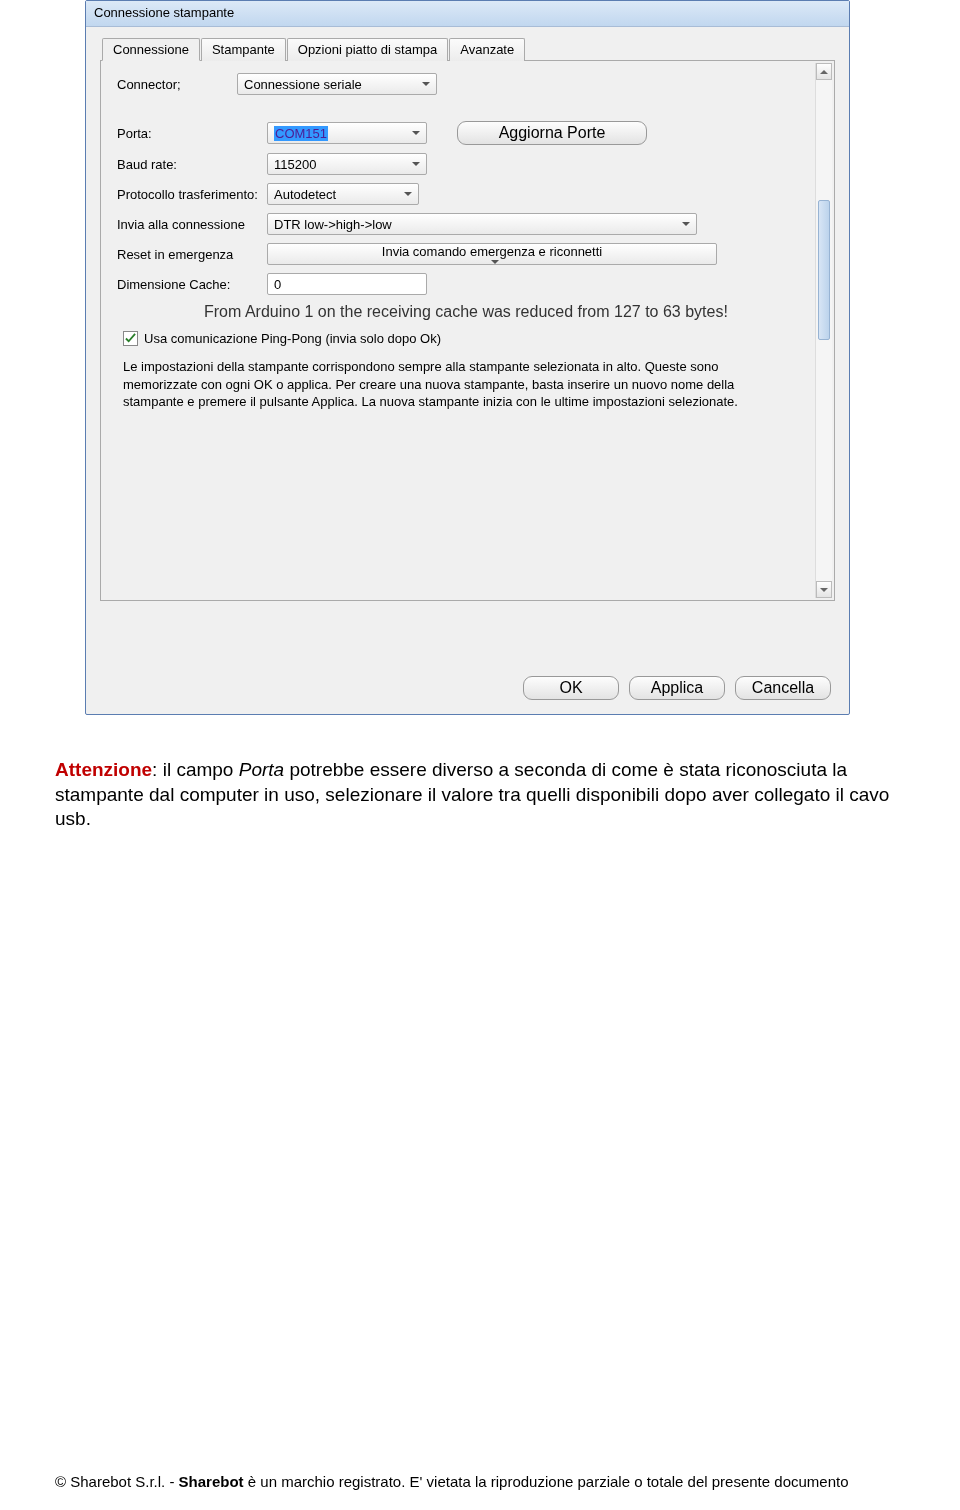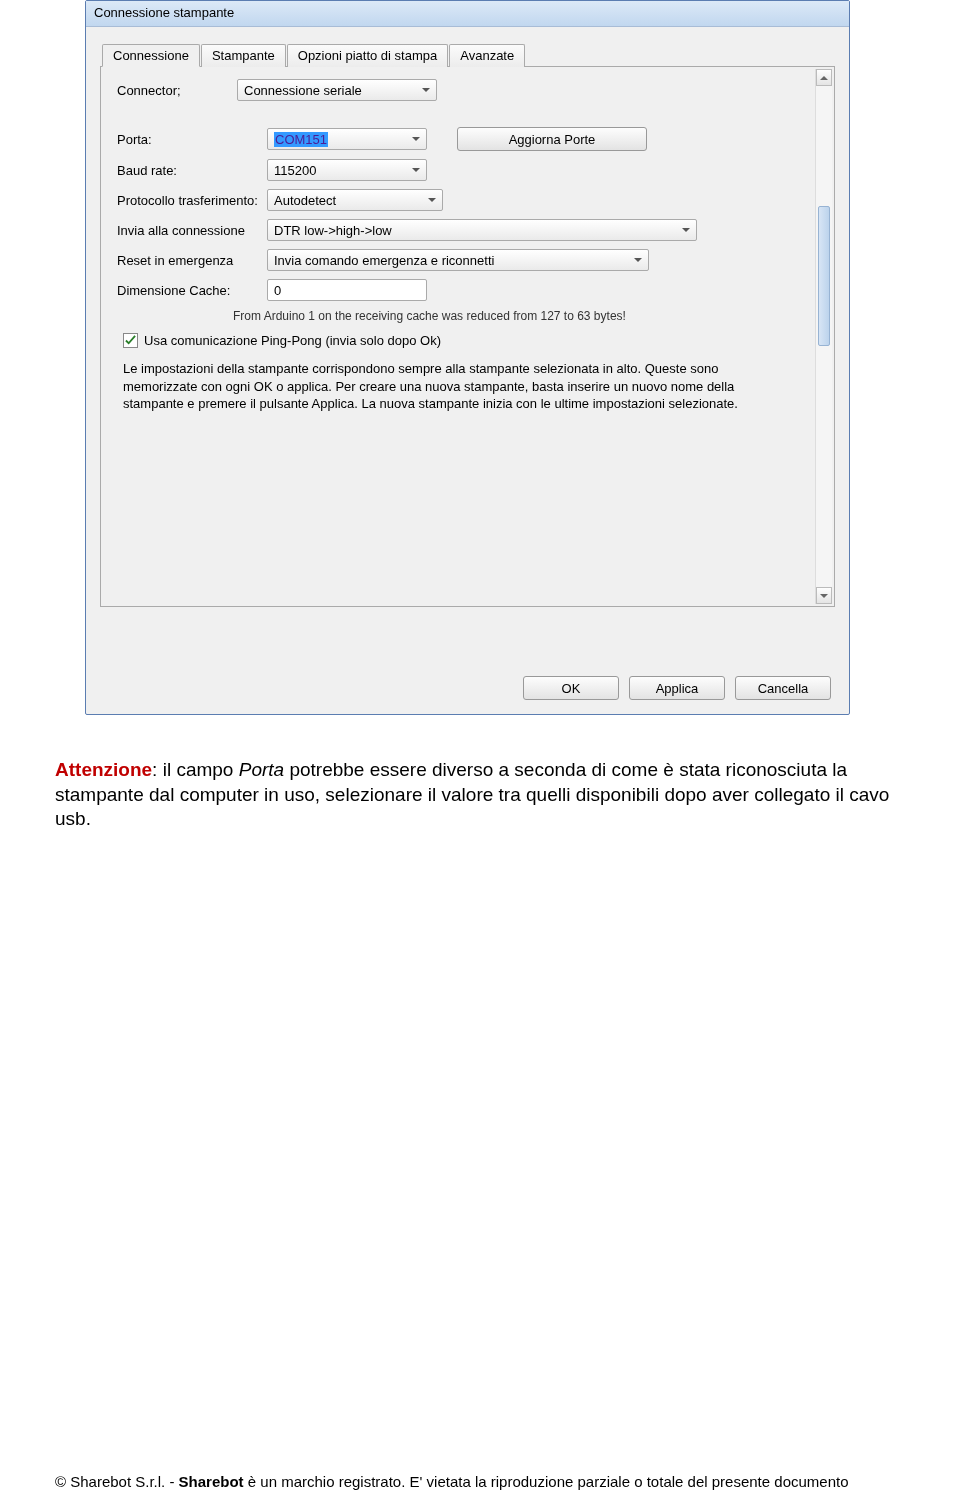--- a/index.html
+++ b/index.html
@@ -60,35 +60,34 @@
     border-right: 4px solid transparent;
     border-top: 4px solid #555;
     margin-left: 6px;
   }
   .button {
     display: flex;
     align-items: center;
     justify-content: center;
     background: linear-gradient(to bottom, #fdfdfd, #e3e3e3);
     border: 1px solid #999;
-    border-radius: 3px;
+    border-radius: 9px;
     height: 24px;
-    font-size: 13px;
+    font-size: 16px;
   }
   .trash {
     width: 22px; height: 22px;
     display: flex; align-items: center; justify-content: center;
     color: #666;
     margin-left: 8px;
   }
   .trash svg { width: 14px; height: 16px; }
   .tabs {
     display: flex;
     border-bottom: 1px solid #aaa;
-    margin-top: 6px;
     padding-left: 2px;
   }
   .tab {
     padding: 3px 10px;
     font-size: 13px;
     border: 1px solid #aaa;
     border-bottom: none;
     background: linear-gradient(to bottom, #fbfbfb, #ececec);
     margin-right: 1px;
     position: relative;
@@ -140,21 +139,21 @@
   }
   .innerlabel { width: 150px; font-size: 13px; }
   .sel-highlight {
     background:#3399ff;color:#4c1d95;padding:0 1px;
   }
   .checkbox {
     width:15px;height:15px;border:1px solid #888;background:#fff;
     display:inline-flex;align-items:center;justify-content:center;margin-right:6px;
   }
   .checkbox svg{width:11px;height:11px;}
-  .hint { font-size: 12px; color:#333; margin-left: 116px; margin-bottom:10px;}
+  .hint { font-size: 16px; color:#333; margin-left: 87px; margin-bottom:10px;}
   .desc { font-size: 13px; line-height:1.35; padding: 4px 30px 0 6px; }
   .footer {
     position:absolute;
     right:18px;
     bottom:14px;
     display:flex;
     gap:10px;
   }
   .footer .button { width: 96px; }
   .doc-text {
@@ -228,37 +227,37 @@
       <div class="innerrow">
         <div class="innerlabel">Baud rate:</div>
         <div class="combo" style="width:160px;">
           <span>115200</span>
           <span class="arrow"></span>
         </div>
       </div>
 
       <div class="innerrow">
         <div class="innerlabel">Protocollo trasferimento:</div>
-        <div class="combo" style="width:176px;">
+        <div class="combo" style="width:152px;">
           <span>Autodetect</span>
           <span class="arrow"></span>
         </div>
       </div>
 
       <div class="innerrow">
         <div class="innerlabel">Invia alla connessione</div>
         <div class="combo" style="width:430px;">
           <span>DTR low-&gt;high-&gt;low</span>
           <span class="arrow"></span>
         </div>
       </div>
 
       <div class="innerrow">
         <div class="innerlabel">Reset in emergenza</div>
-        <div class="combo" style="width:382px;">
+        <div class="combo" style="width:450px;flex-direction:column;">
           <span>Invia comando emergenza e riconnetti</span>
           <span class="arrow"></span>
         </div>
       </div>
 
       <div class="innerrow">
         <div class="innerlabel">Dimensione Cache:</div>
         <div class="combo" style="width:160px;background:#fff;">
           <span>0</span>
         </div>

